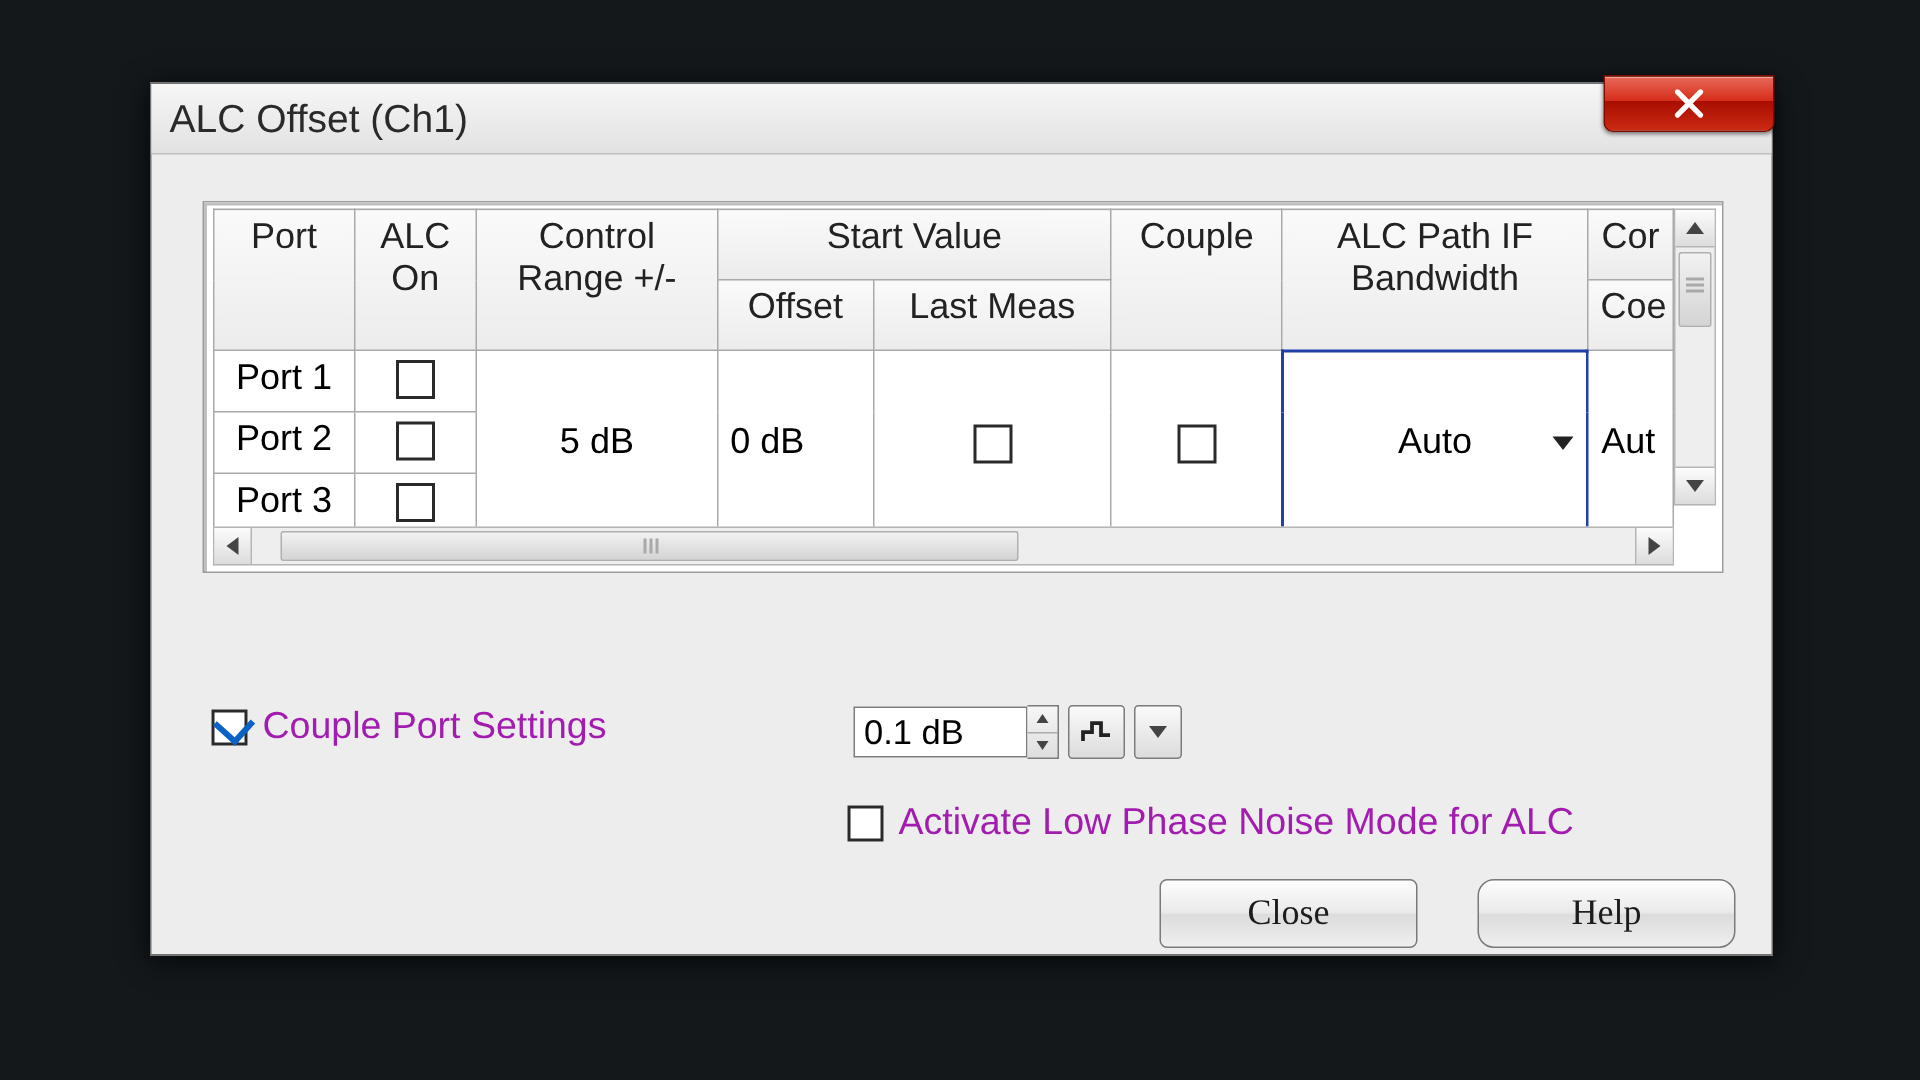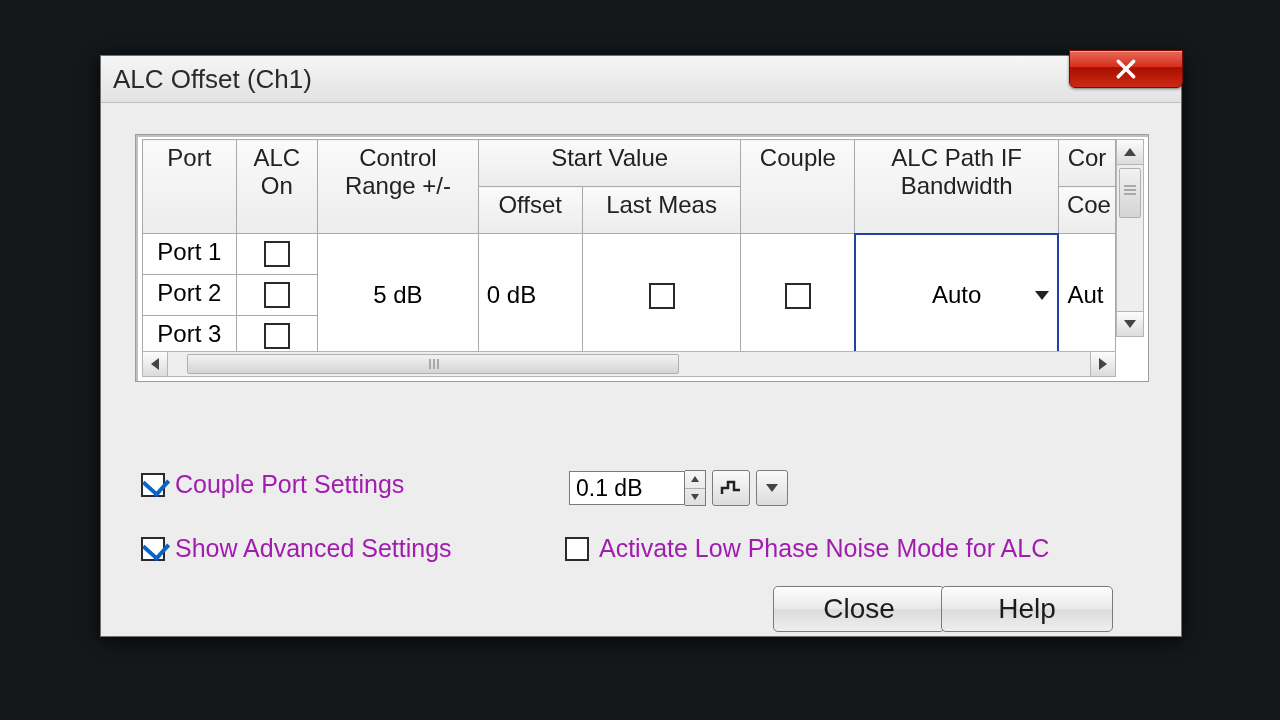--- a/index.html
+++ b/index.html
@@ -202,27 +202,28 @@
     background:linear-gradient(#fafafa,#dcdcdc);
     display:inline-flex;align-items:center;justify-content:center;
     cursor:pointer;
   }
 
   .btn{
     position:absolute;
     width:170px;height:44px;
     border:1px solid #7a7a7a;border-radius:5px;
     background:linear-gradient(#fdfdfd 0%,#eaeaea 48%,#dcdcdc 52%,#efefef 100%);
-    font-size:28px; color:#1c1c1c;
+    font-size:24px; color:#1c1c1c;
     display:flex;align-items:center;justify-content:center;
     cursor:pointer;
     box-shadow:inset 0 1px 0 #fff;
+    font-family:Liberation Serif, serif;
   }
   .btn.close{ left:672px; top:530px;}
-  .btn.help { left:840px; top:530px;}
+  .btn.help { left:884px; top:530px;border-radius:11px;}
 </style>
 </head>
 <body>
 
 <div class="dialog">
 
   <div class="titlebar">
     <span>ALC Offset (Ch1)</span>
     <div class="closebtn">
       <svg viewBox="0 0 20 20">
@@ -304,24 +305,20 @@
           <span class="tri rt"></span>
         </div>
     </div>
   </div>
 
   <div class="checkrow r1">
     <span class="chk small checked"></span>
     <span>Couple Port Settings</span>
   </div>
 
-  <div class="checkrow r2">
-    <span class="chk small checked"></span>
-    <span>Show Advanced Settings</span>
-  </div>
 
   <div class="tolerance">
     <span class="spinbox">0.1 dB</span>
     <span class="spinner">
       <div>
           <span class="tri up" style="border-bottom-width:6px;border-left-width:4px;border-right-width:4px"></span>
         </div>
       <div>
           <span class="tri dn" style="border-top-width:6px;border-left-width:4px;border-right-width:4px"></span>
         </div>

